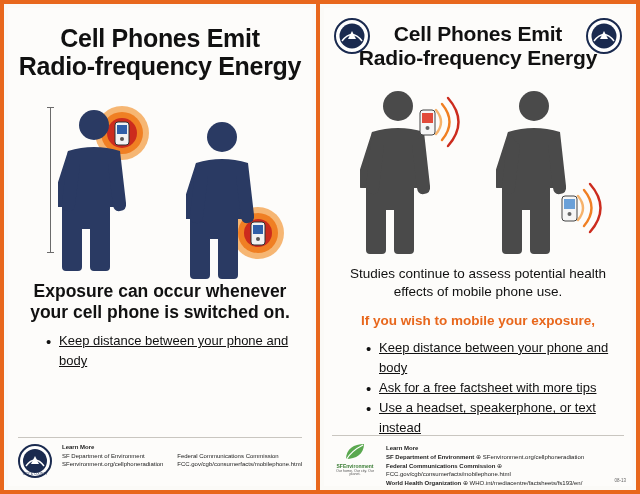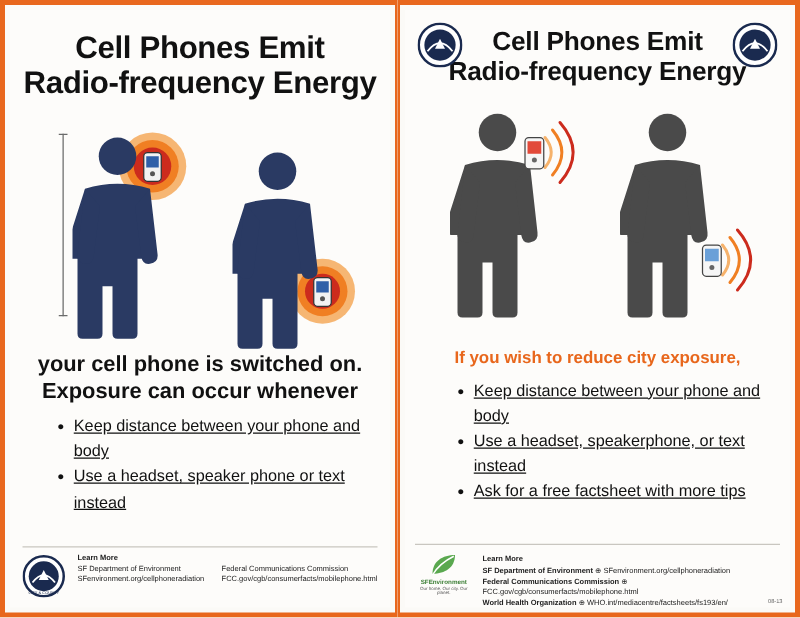--- a/index.html
+++ b/index.html
@@ -279,27 +279,26 @@
             <path d="M62 42 l6 52 q1 7 -6 8 q-6 1 -7 -6 l-5 -40 z" fill="#2a3a63"></path>
 
             <rect x="65" y="101" width="14" height="23" rx="3" fill="#f2f2f2" stroke="#333" stroke-width="1"></rect>
             <rect x="67" y="104" width="10" height="9" fill="#2f5fa8"></rect>
             <circle cx="72" cy="118" r="2" fill="#555"></circle>
           </svg>
         </div>
       </div>
 
       <div class="headline">
+        <div>Exposure can occur whenever</div>
         <div>your cell phone is switched on.</div>
-        <div>Exposure can occur whenever</div>
       </div>
 
       <ul class="bullets">
         <li>Keep distance between your phone and body</li>
-        <li>Use a headset, speaker phone or text instead</li>
       </ul>
 
       <div class="footer-left">
         <div class="footer-rule" style="margin:0 0 6px 0;"></div>
         <div class="footer-cols">
           <div class="f-logo">
             <svg width="34" height="34" viewBox="0 0 34 34">
               <circle cx="17" cy="17" r="16" fill="#ffffff" stroke="#1a2a4f" stroke-width="2"></circle>
               <circle cx="17" cy="17" r="12" fill="#1a2a4f"></circle>
               <path d="M8 22 q9 -12 18 0" fill="none" stroke="#ffffff" stroke-width="1.4"></path>
@@ -386,29 +385,33 @@
             <path d="M12 46 l-6 54 q-1 7 6 8 q6 1 7 -6 l5 -42 z" fill="#4a4a4a"></path>
             <path d="M64 46 l6 54 q1 7 -6 8 q-6 1 -7 -6 l-5 -42 z" fill="#4a4a4a"></path>
 
             <rect x="66" y="110" width="15" height="25" rx="3" fill="#f6f6f6" stroke="#444" stroke-width="1"></rect>
             <rect x="68" y="113" width="11" height="10" fill="#6aa0d8"></rect>
             <circle cx="73.5" cy="128" r="2" fill="#666"></circle>
           </svg>
         </div>
       </div>
 
+      <div class="body-center">
+        <div>Studies continue to assess potential health</div>
+        <div>effects of mobile phone use.</div>
+      </div>
 
       <div class="orange-text" style="margin-top:12px;">
-        <div>If you wish to reduce city exposure,</div>
+        <div>If you wish to mobile your exposure,</div>
       </div>
 
       <ul class="bullets right-list">
         <li>Keep distance between your phone and body</li>
+        <li>Ask for a free factsheet with more tips</li>
         <li>Use a headset, speakerphone, or text instead</li>
-        <li>Ask for a free factsheet with more tips</li>
       </ul>
 
       <div class="footer-right">
         <div class="footer-rule" style="margin:0 0 5px 0;"></div>
         <div class="fr-wrap">
           <div class="fr-logo">
             <svg width="26" height="22" viewBox="0 0 26 22" style="display:block;margin:0 auto;">
               <path d="M4 18 C4 8 12 3 22 3 C22 13 14 18 4 18 Z" fill="#5aa84f"></path>
               <path d="M4 19 C8 12 15 7 21 4" fill="none" stroke="#ffffff" stroke-width="1.2"></path>
             </svg>

